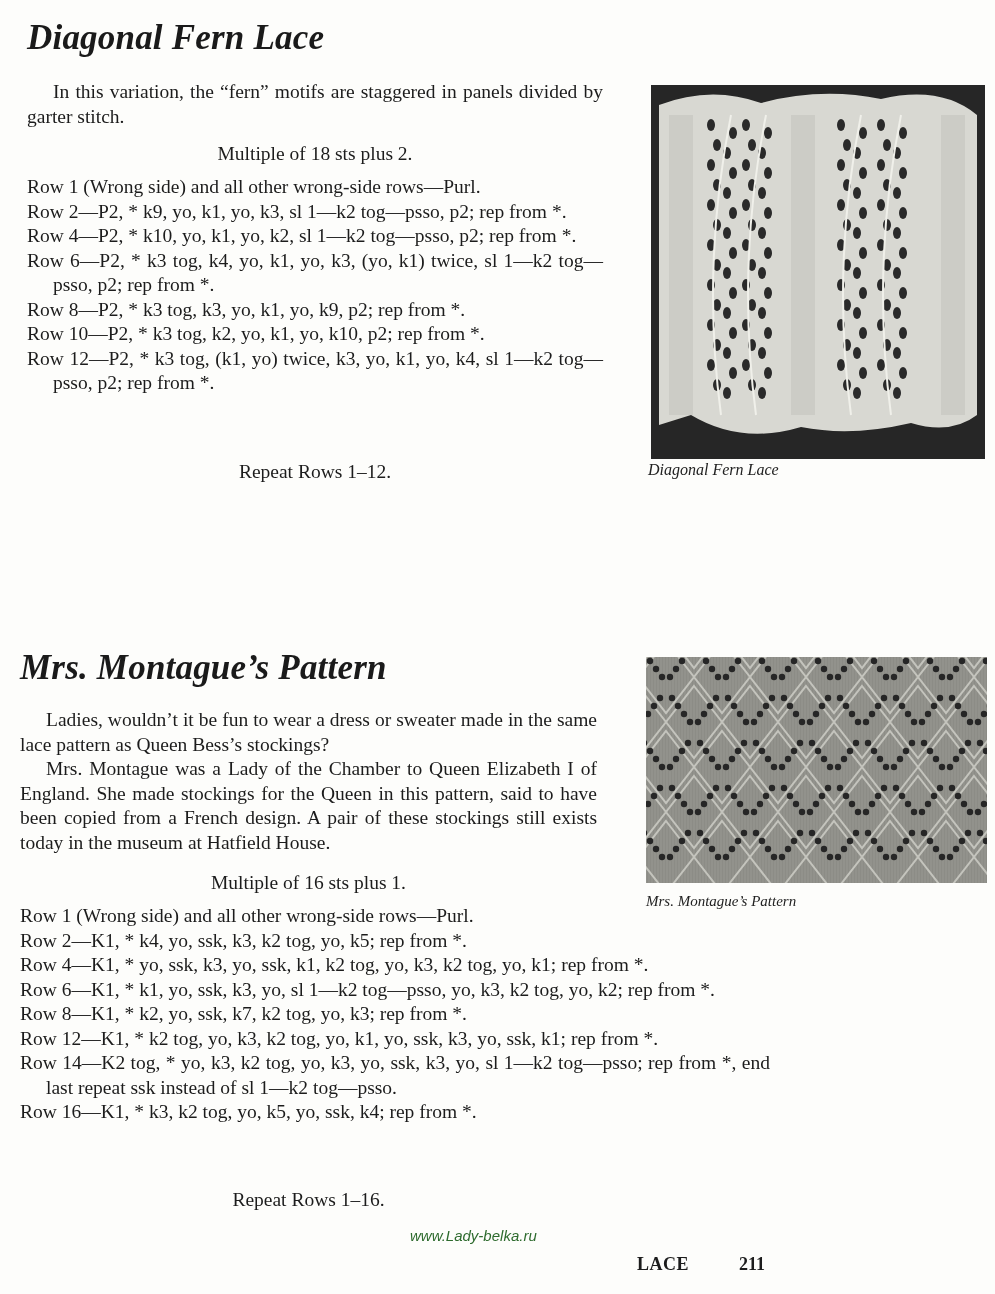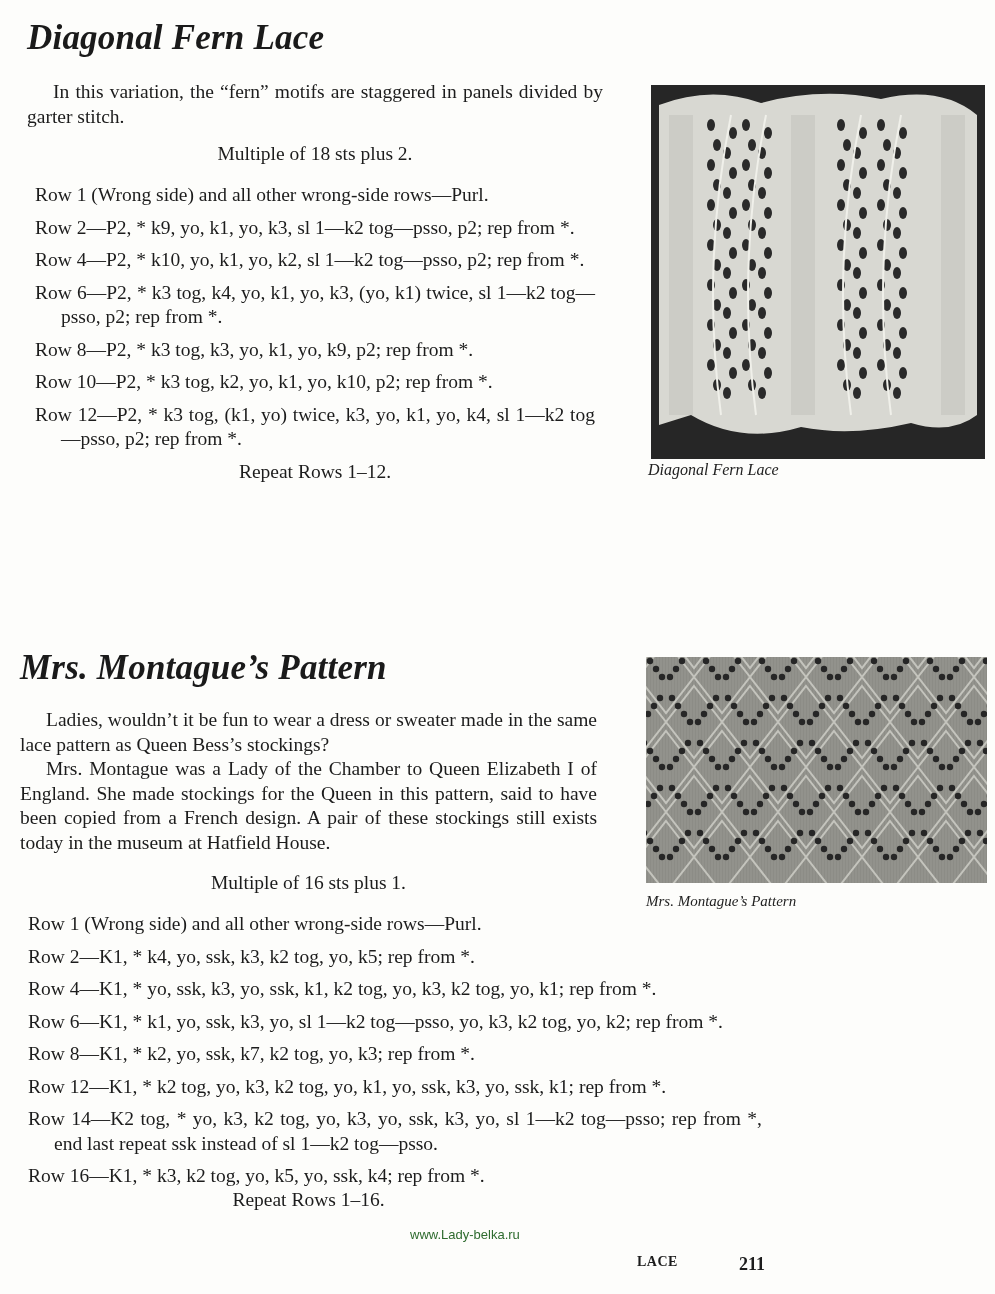--- a/index.html
+++ b/index.html
@@ -15,33 +15,33 @@
     font-size: 35px; letter-spacing: 0.2px; color: #1a1a1a;
     font-family: "Liberation Serif", "DejaVu Serif", serif;
   }
   .para {
     font-size: 19.5px; line-height: 24.5px; text-align: justify;
     text-indent: 26px; margin: 0;
   }
   .center { font-size: 19.5px; text-align: center; }
   .rows { font-size: 19.5px; line-height: 24.5px; }
   .row {
-    padding-left: 26px; text-indent: -26px; margin: 8px;
+    padding-left: 26px; text-indent: -26px; margin: 0;
     text-align: justify;
   }
   .caption {
     font-style: italic; font-size: 16px; color: #222;
   }
   .photo { background: #2b2b2b; overflow: hidden; }
   .photo svg { display: block; }
   .watermark {
     font-family: "Liberation Sans", "DejaVu Sans", sans-serif;
-    font-size: 13px; color: #2e6b2e;
+    font-size: 15px; color: #2e6b2e; font-style: italic;
   }
-  .footer { font-size: 14px; font-weight: bold; letter-spacing: 0.5px; }
+  .footer { font-size: 18px; font-weight: bold; letter-spacing: 0.5px; }
   .folio { font-size: 18px; font-weight: bold; }
 </style>
 </head>
 <body>
 
 <h1 class="title abs" style="left:27px; top:18px;">Diagonal Fern Lace</h1>
 
 <p class="para abs" style="left:27px; top:80px; width:576px;">In this variation, the “fern” motifs are staggered in panels divided by garter stitch.</p>
 
 <div class="center abs" style="left:27px; top:143px; width:576px;">Multiple of 18 sts plus 2.</div>

